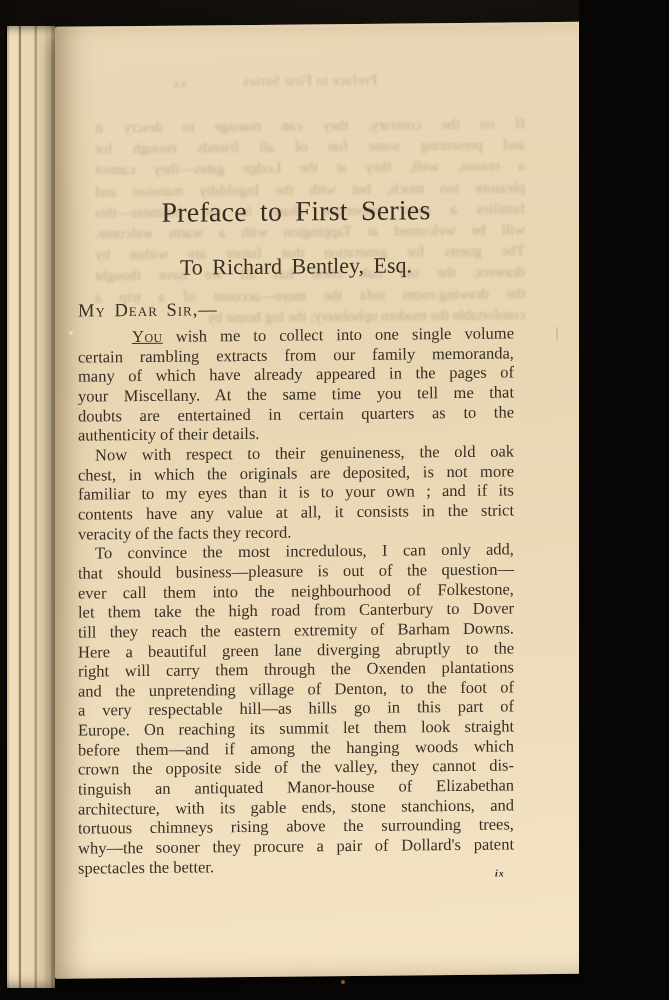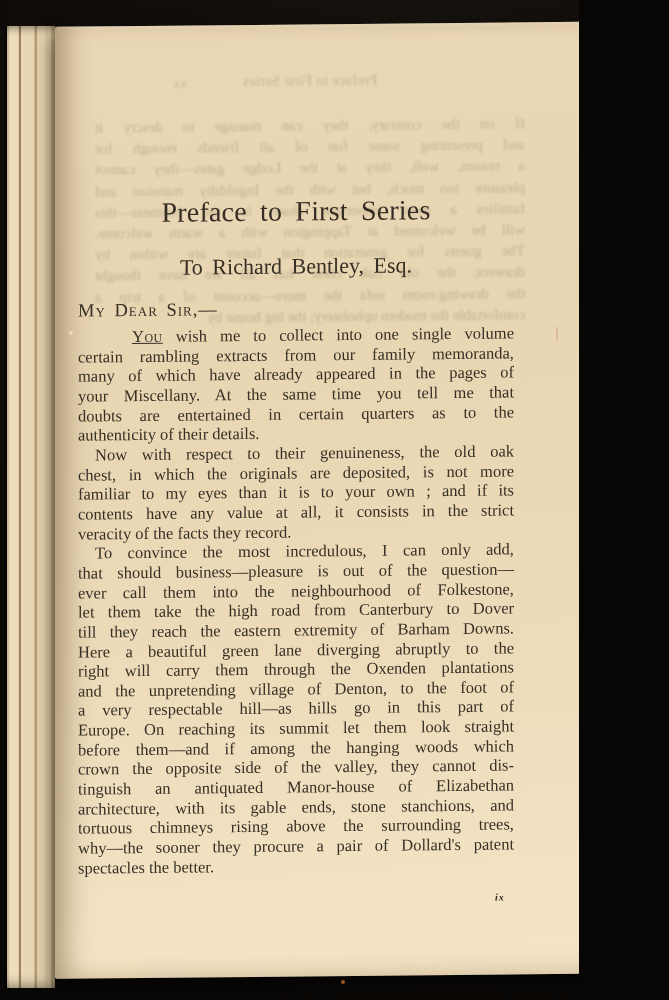--- a/index.html
+++ b/index.html
@@ -70,21 +70,21 @@
     position:absolute;left:23px;top:301px;width:436px;
     font-size:16.5px;line-height:19.65px;
   }
   .para .line{text-align:justify;text-align-last:justify;}
   .para .line.last{text-align-last:left;}
   .para.indent-large .line.first{padding-left:54px;}
   .para.indent-small .line.first{padding-left:17px;}
   .smallcaps{font-variant:small-caps;letter-spacing:.5px;text-decoration:underline;}
   .sig{
     position:absolute;left:440px;top:845px;
-    font-size:10px;font-weight:700;font-style:italic;letter-spacing:1px;color:#2f2820;margin-top:24px;
+    font-size:10px;font-weight:700;font-style:italic;letter-spacing:1px;color:#2f2820;
   }
   
   .speck{position:absolute;border-radius:50%;}
 </style>
 </head>
 <body>
 
 <div class="scene">
 
   <div class="edges"></div>

